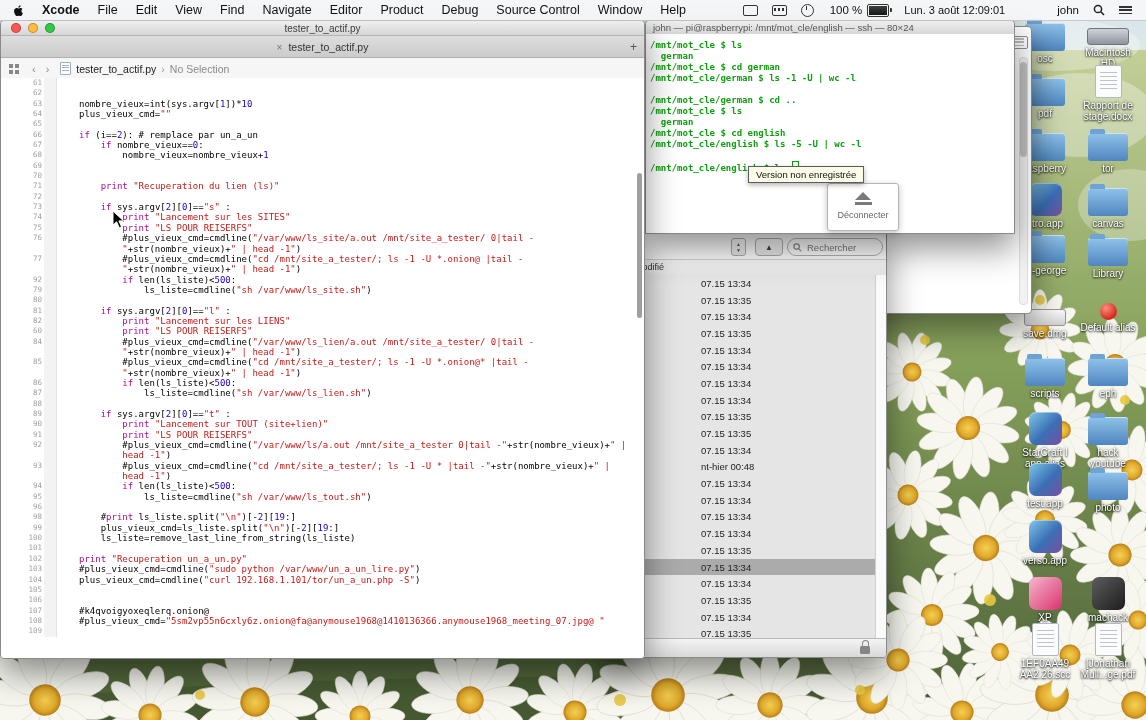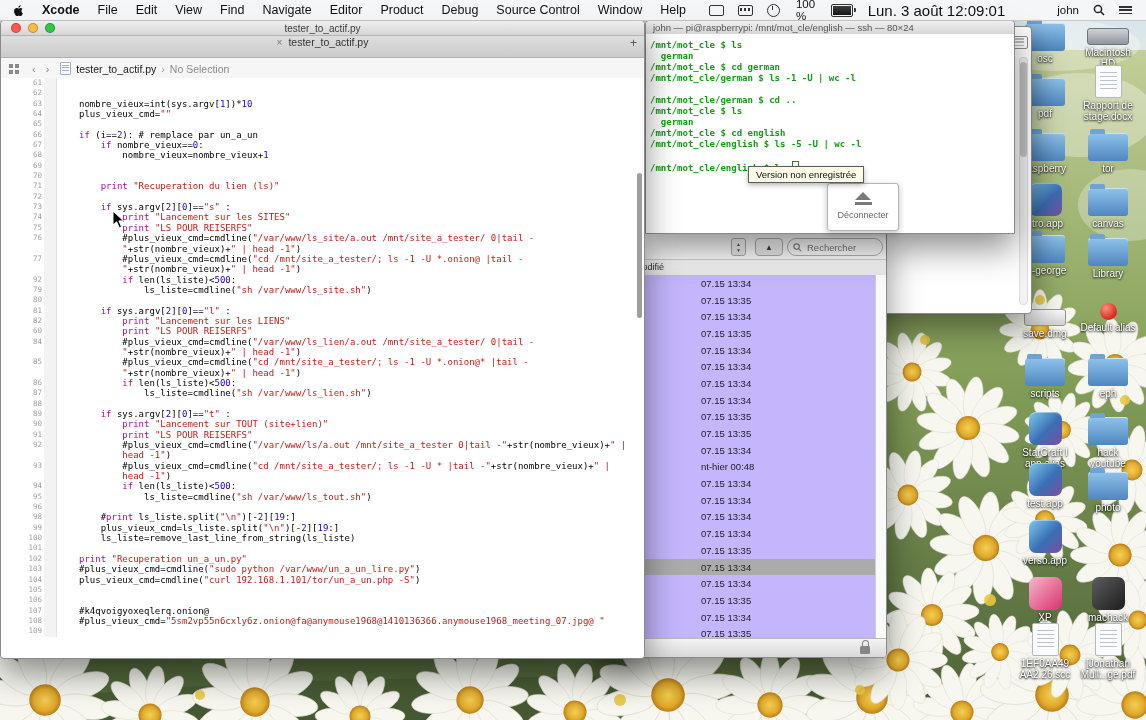--- a/index.html
+++ b/index.html
@@ -21,21 +21,21 @@
   .mx{display:flex;align-items:center;margin-left:14px;}
   .ic-disp{width:13px;height:9px;border:1.5px solid #333;border-radius:2px;display:inline-block;}
   .ic-kbd{width:13px;height:9px;border:1.5px solid #333;border-radius:2px;display:inline-block;
           background:repeating-linear-gradient(90deg,#333 0 2px,transparent 2px 4px);background-size:100% 3px;background-repeat:no-repeat;background-position:1px 2px;}
   .ic-tm{width:11px;height:11px;border:1.5px solid #333;border-radius:50%;display:inline-block;position:relative;}
   .ic-tm::before{content:"";position:absolute;left:4px;top:1px;width:1.5px;height:4px;background:#333;}
   .btxt{margin-left:16px;font-size:11.5px;}
   .batt{margin-left:5px;display:flex;align-items:center;}
   .bbody{width:18px;height:9px;border:1px solid #333;border-radius:2px;display:inline-block;background:linear-gradient(#444,#111);background-clip:content-box;padding:1px;}
   .btip{width:2px;height:4px;background:#333;display:inline-block;margin-left:1px;border-radius:0 1px 1px 0;}
-  .clock{margin-left:12px;font-size:15px;white-space:nowrap;}
+  .clock{margin-left:12px;font-size:11px;white-space:nowrap;}
   .user{margin-left:52px;font-size:11.5px;}
   .ic-nc{width:13px;height:9px;display:inline-block;background:repeating-linear-gradient(#333 0 1.5px,transparent 1.5px 3.5px);}
 
   
   .win{position:absolute;background:#fff;border:1px solid #8a8a8a;border-radius:4px;
        box-shadow:0 14px 34px rgba(0,0,0,.45);}
   .tbar{height:13px;background:linear-gradient(#efefef,#d6d6d6);border-bottom:1px solid #b4b4b4;
         border-radius:4px 4px 0 0;display:flex;align-items:center;position:relative;}
   .twt{font-size:9.5px;color:#555;white-space:nowrap;}
 
@@ -55,21 +55,21 @@
   #sv-up{position:absolute;left:154px;top:9px;width:26px;height:16px;border:1px solid #adadad;border-radius:4px;
          background:linear-gradient(#fff,#e9e9e9);font-size:8px;color:#444;display:flex;align-items:center;justify-content:center;}
   #sv-search{position:absolute;left:186px;top:9px;width:94px;height:16px;border:1px solid #b3b3b3;border-radius:9px;
              background:#fff;display:flex;align-items:center;}
   #sv-search svg{margin-left:5px;flex:none;}
   #sv-search input{border:0;outline:0;background:transparent;font-size:9.5px;width:70px;margin-left:3px;
                    font-family:"Liberation Sans",sans-serif;color:#444;}
   #sv-header{position:absolute;left:0;right:0;top:30px;height:15px;background:linear-gradient(#fbfbfb,#e7e7e7);
              border-top:1px solid #d2d2d2;border-bottom:1px solid #c6c6c6;font-size:9px;color:#333;line-height:14px;}
   #sv-header span{margin-left:34px;}
-  #sv-list{position:absolute;left:0;right:10px;top:46px;bottom:18px;overflow:hidden;background:#c4b5fd;}
+  #sv-list{position:absolute;left:0;right:10px;top:46px;bottom:18px;overflow:hidden;background:#e5e5e5;}
   .frow{height:16.7px;font-size:9.5px;color:#222;display:flex;align-items:center;}
   .frow.sel{background:#ababab;}
   .fdate{margin-left:100px;white-space:nowrap;}
   #sv-scroll{position:absolute;right:0;top:46px;bottom:18px;width:10px;border-left:1px solid #cfcfcf;background:#fafafa;}
   #sv-bottom{position:absolute;left:0;right:0;bottom:0;height:18px;background:linear-gradient(#f4f4f4,#d9d9d9);
              border-top:1px solid #b9b9b9;border-radius:0 0 4px 4px;}
   .lock{position:absolute;right:16px;bottom:3px;width:10px;height:8px;background:#868686;border-radius:1.5px;}
   .lock::before{content:"";position:absolute;left:1.5px;top:-6px;width:5px;height:6px;border:1.5px solid #868686;
                 border-bottom:none;border-radius:4px 4px 0 0;}
 
@@ -94,21 +94,21 @@
 
   
   #xcode{left:0px;top:20px;width:643px;height:637px;z-index:30;border-radius:4px;}
   #xcode .tbar{height:14px;}
   .tl{width:8px;height:8px;border-radius:50%;margin-left:7px;border:.5px solid rgba(0,0,0,.25);}
   .tl.red{background:#fc5753;margin-left:10px;}
   .tl.yel{background:#fdbc40;}
   .tl.grn{background:#33c748;}
   #xc-title{position:absolute;left:0;right:0;text-align:center;font-size:10px;color:#3c3c3c;}
   #tabbar{height:21px;background:linear-gradient(#dedede,#cbcbcb);border-bottom:1px solid #b0b0b0;
-          display:flex;position:relative;}
+          display:flex;align-items:center;position:relative;}
   .tab{flex:1;text-align:center;font-size:10.5px;color:#333;}
   .tclose{color:#777;margin-right:6px;font-size:10px;}
   .tadd{position:absolute;right:7px;font-size:12px;color:#555;}
   #jumpbar{height:21px;background:#f6f6f6;border-bottom:1px solid #c9c9c9;display:flex;align-items:center;
            font-size:10.5px;color:#222;}
   #jumpbar .sep{color:#999;margin:0 5px;}
   #jb-grid{margin:0 8px 0 8px;}
   .chev{color:#8a8a8a;font-size:11px;margin:0 5px;}
   .docico{width:9px;height:11px;background:#fff;border:1px solid #9ab0c8;border-radius:1px;margin:0 5px 0 6px;position:relative;}
   .docico::before{content:"";position:absolute;left:1px;top:2px;right:1px;height:6px;

